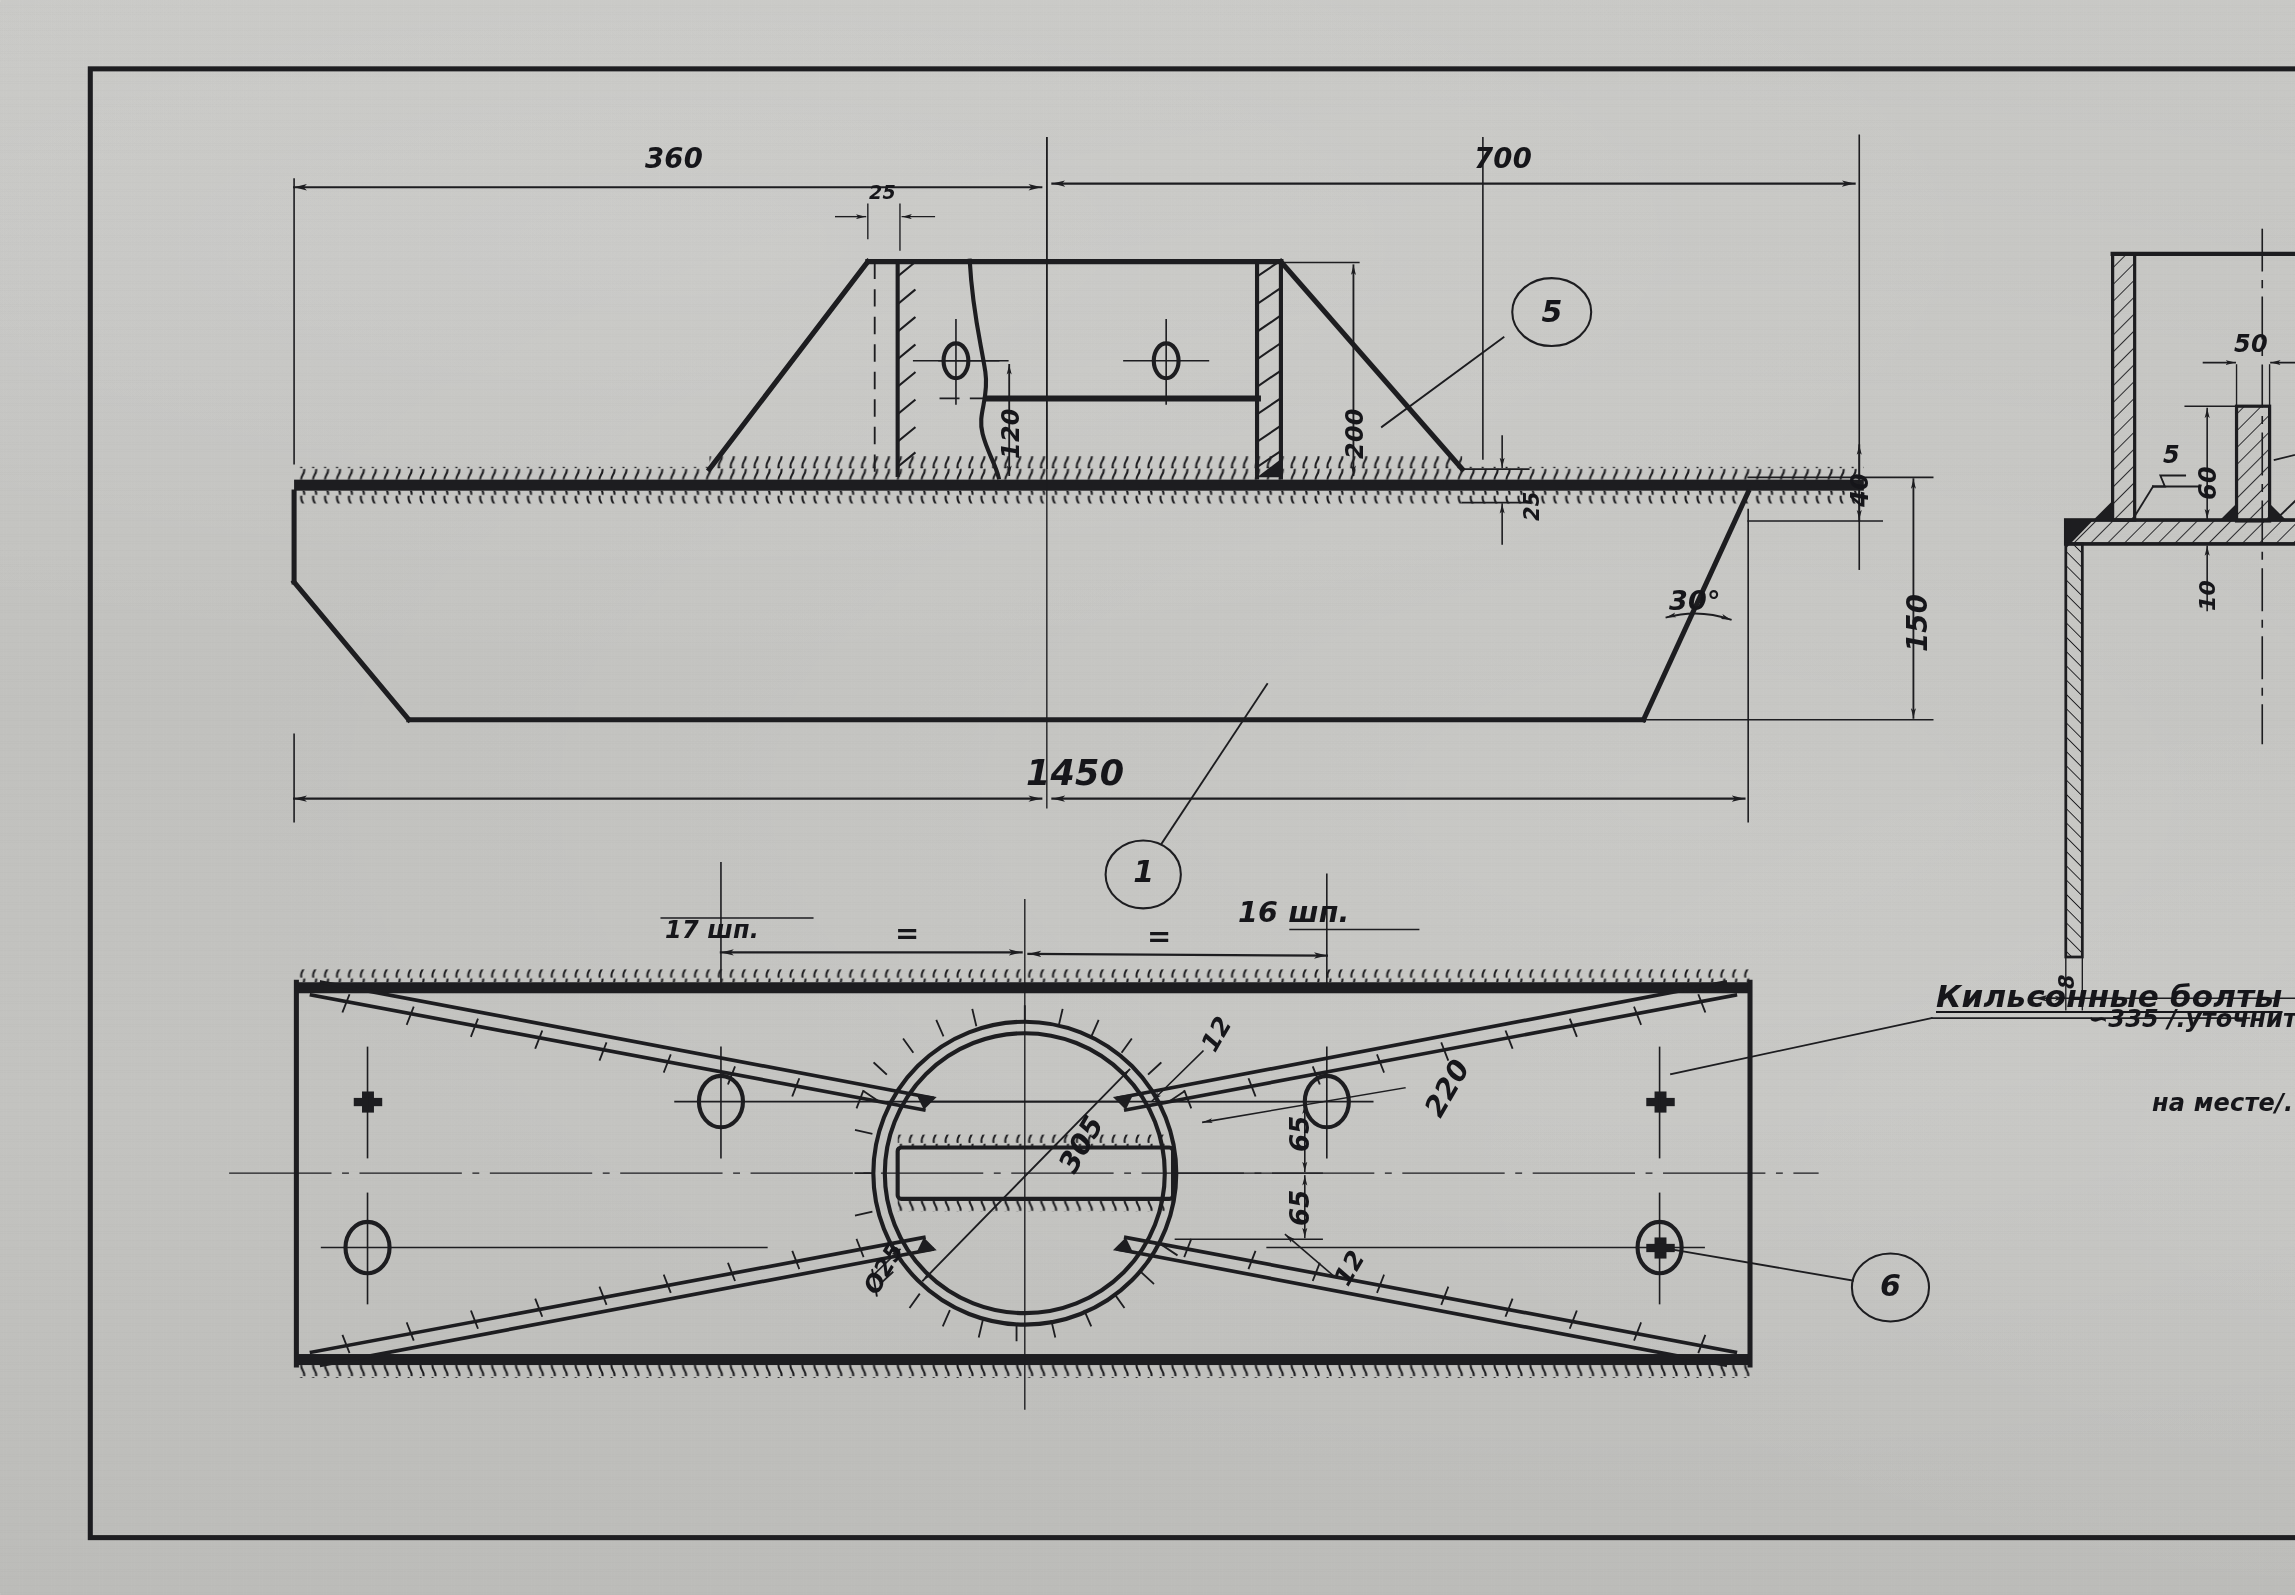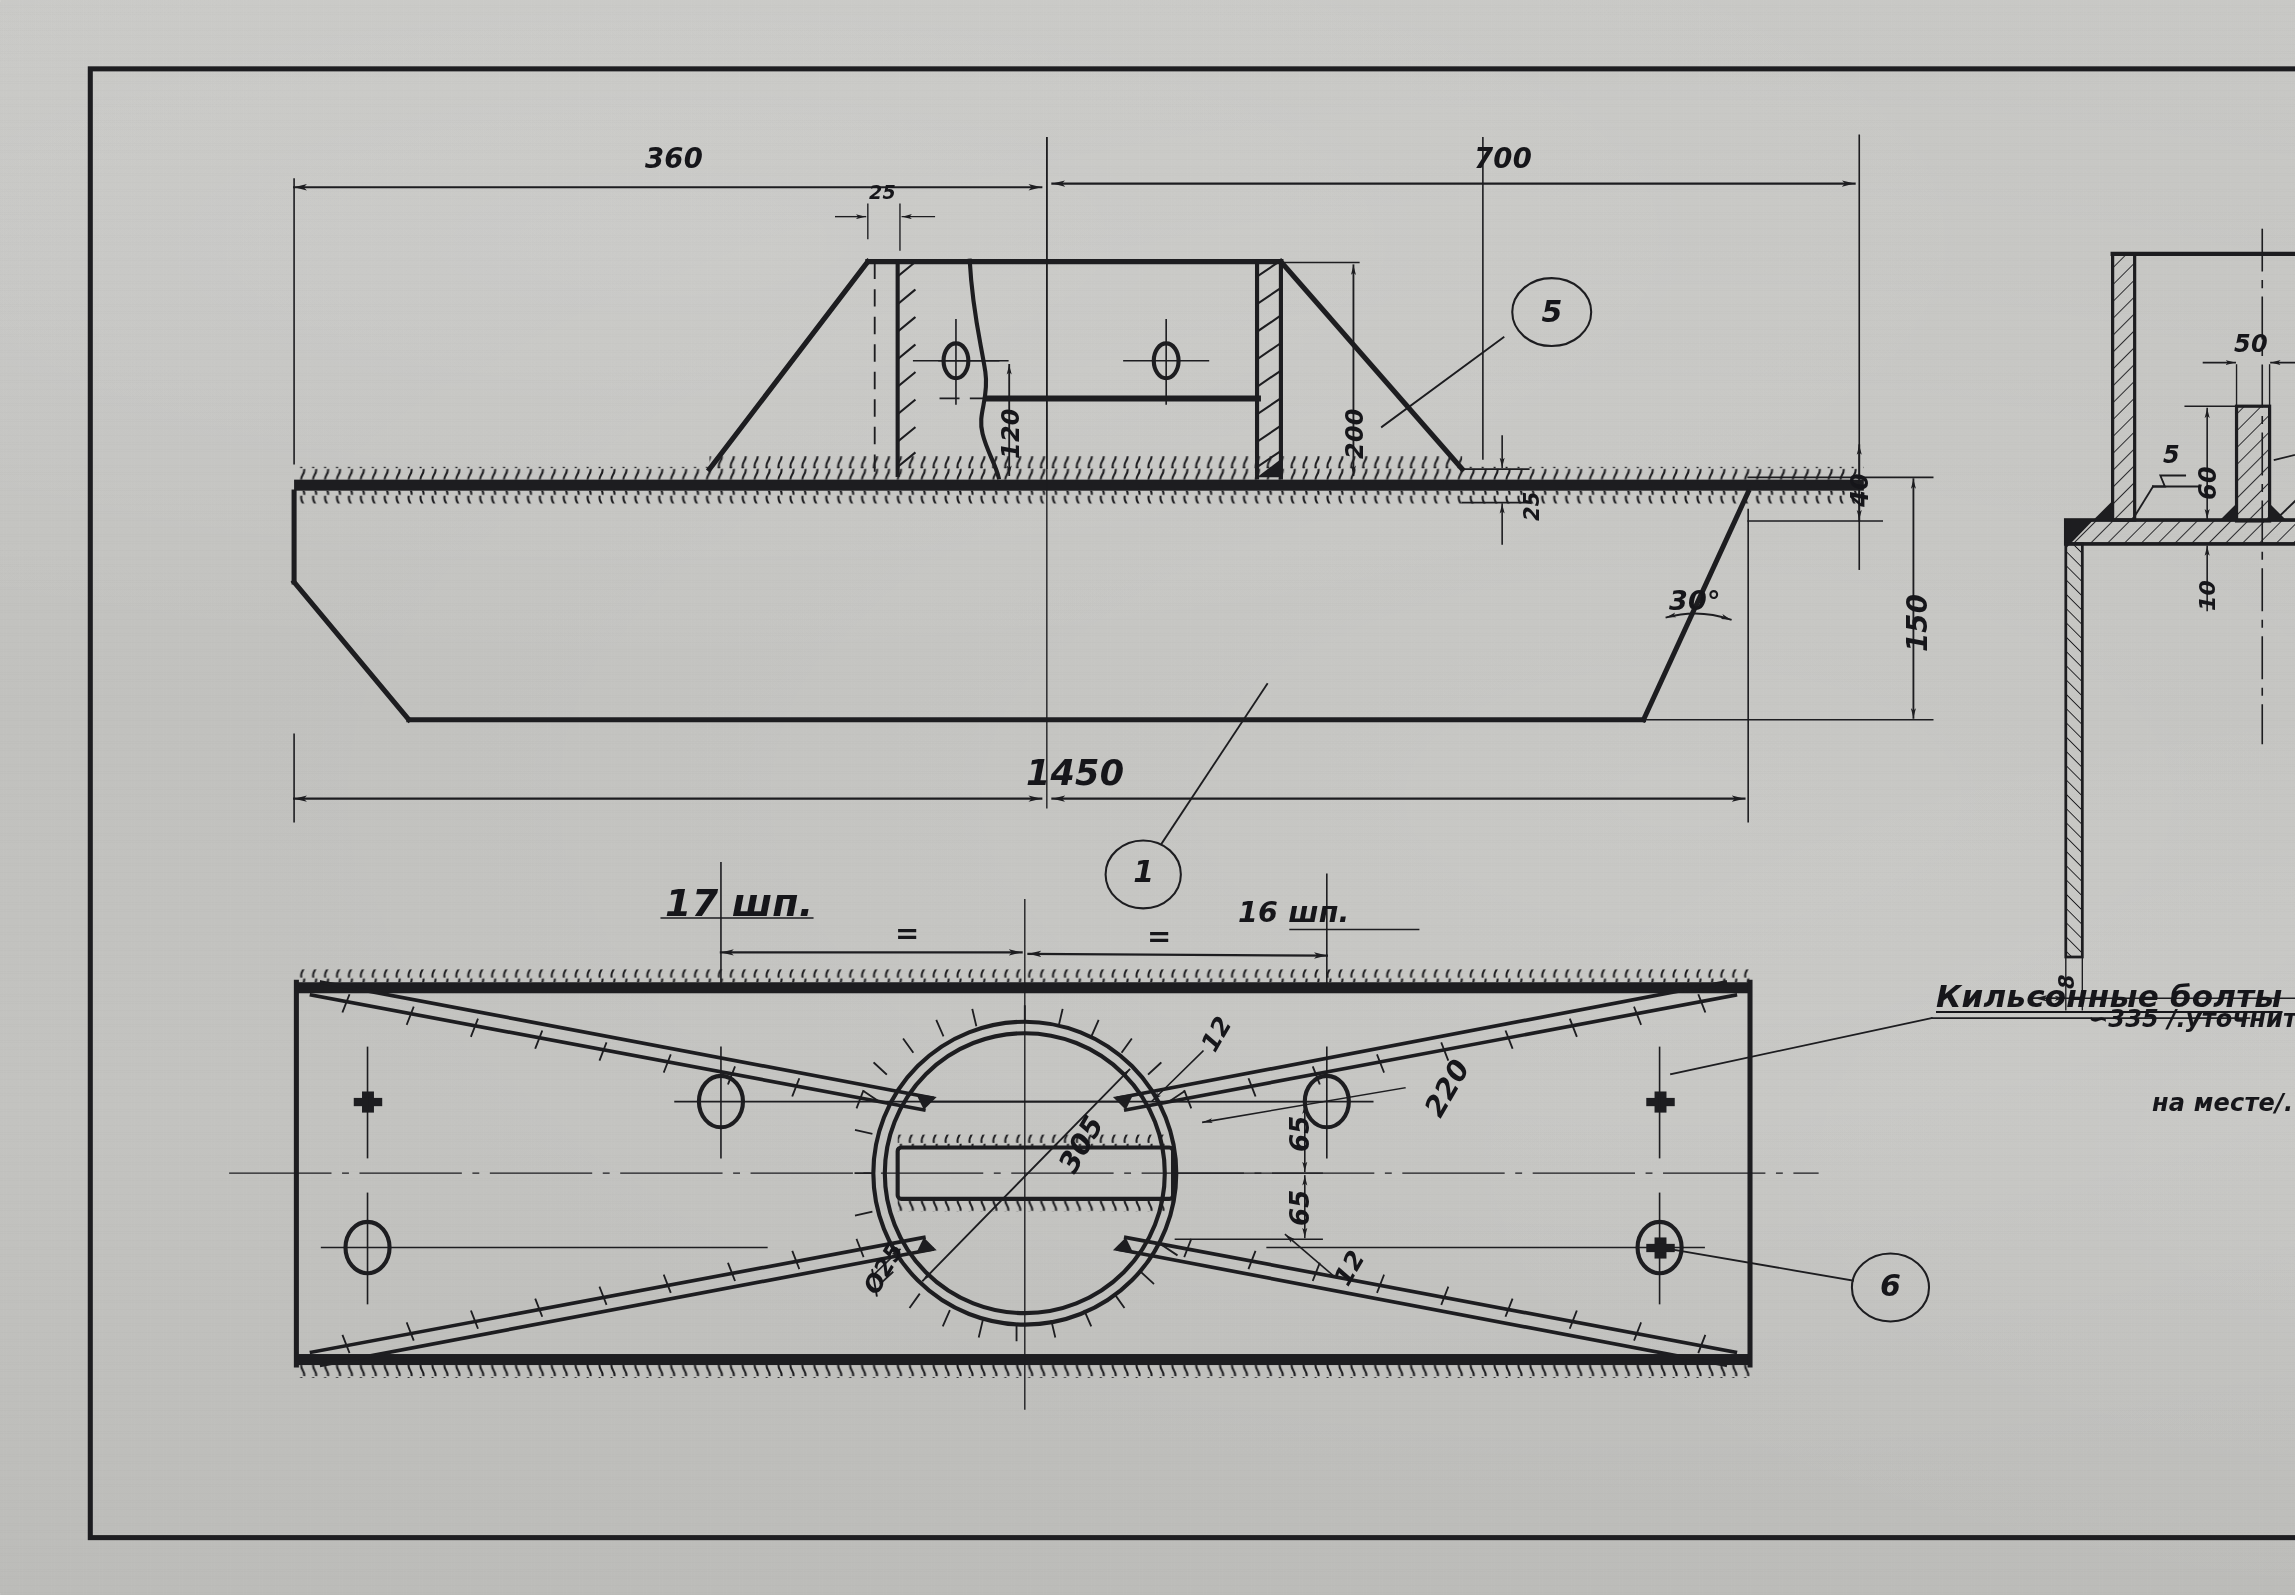--- a/index.html
+++ b/index.html
@@ -469,21 +469,21 @@
 
   <div class="lbl" style="left:2234px;top:330px;font-size:24px;">50</div>
   <div class="lbl rot90" style="left:2194px;top:500px;font-size:24px;">60</div>
   <div class="lbl rot90" style="left:2195px;top:611px;font-size:22px;">10</div>
   <div class="lbl" style="left:2163px;top:441px;font-size:24px;">5</div>
 
   <div class="lbl rot90" style="left:2055px;top:989px;font-size:21px;">8</div>
   <div class="lbl" style="left:2088px;top:1005px;font-size:24px;">∽335 /.уточнить</div>
   <div class="lbl" style="left:2152px;top:1089px;font-size:24px;">на месте/.</div>
 
-  <div class="lbl" style="left:665px;top:881px;font-size:38px;">17 шп.</div>
+  <div class="lbl" style="left:665px;top:916px;font-size:24px;">17 шп.</div>
   <div class="lbl" style="left:1238px;top:896px;font-size:28.5px;">16 шп.</div>
   <div class="lbl" style="left:895px;top:916px;font-size:29px;">=</div>
   <div class="lbl" style="left:1147px;top:919px;font-size:29px;">=</div>
   <div class="lbl rotm" style="left:1052px;top:1162px;font-size:28.5px;">305</div>
   <div class="lbl rotm" style="left:1418px;top:1106px;font-size:28.5px;">220</div>
   <div class="lbl rot90" style="left:1285px;top:1152px;font-size:26px;">65</div>
   <div class="lbl rot90" style="left:1285px;top:1226px;font-size:26px;">65</div>
   <div class="lbl rotm" style="left:1195px;top:1042px;font-size:25px;">12</div>
   <div class="lbl rotm" style="left:1328px;top:1276px;font-size:25px;">12</div>
   <div class="lbl rotm" style="left:858px;top:1285px;font-size:24px;">Ø25</div>

